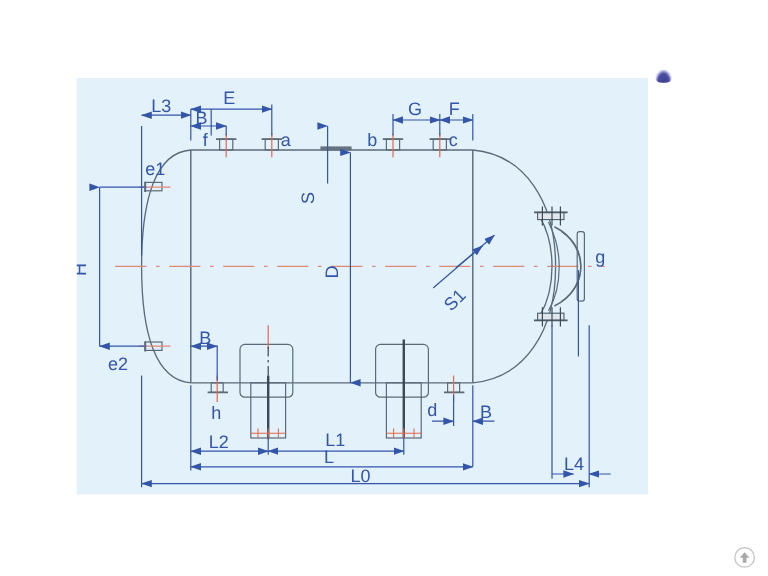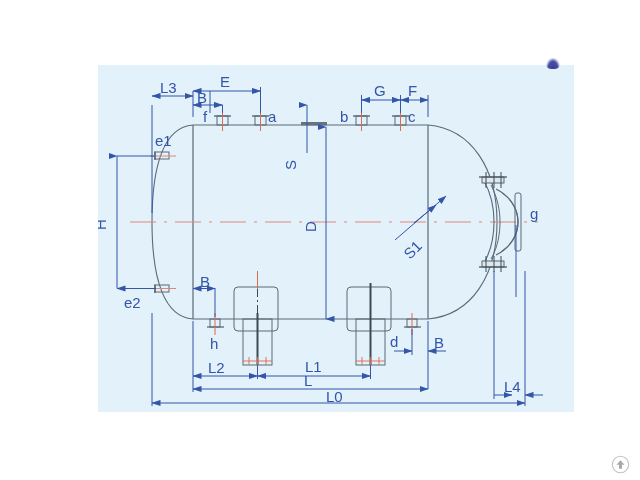--- a/index.html
+++ b/index.html
@@ -12,21 +12,21 @@
     font-family: "Liberation Sans", sans-serif;
   }
   #page {
     position: relative;
     width: 640px;
     height: 480px;
     background: #ffffff;
   }
   #drawing-canvas {
     position: absolute;
-    left: 98px;
+    left: 64px;
     top: 65px;
     width: 476px;
     height: 347px;
     background: #e2f1fa;
   }
   #drawing-svg {
     position: absolute;
     left: 0;
     top: 0;
   }

